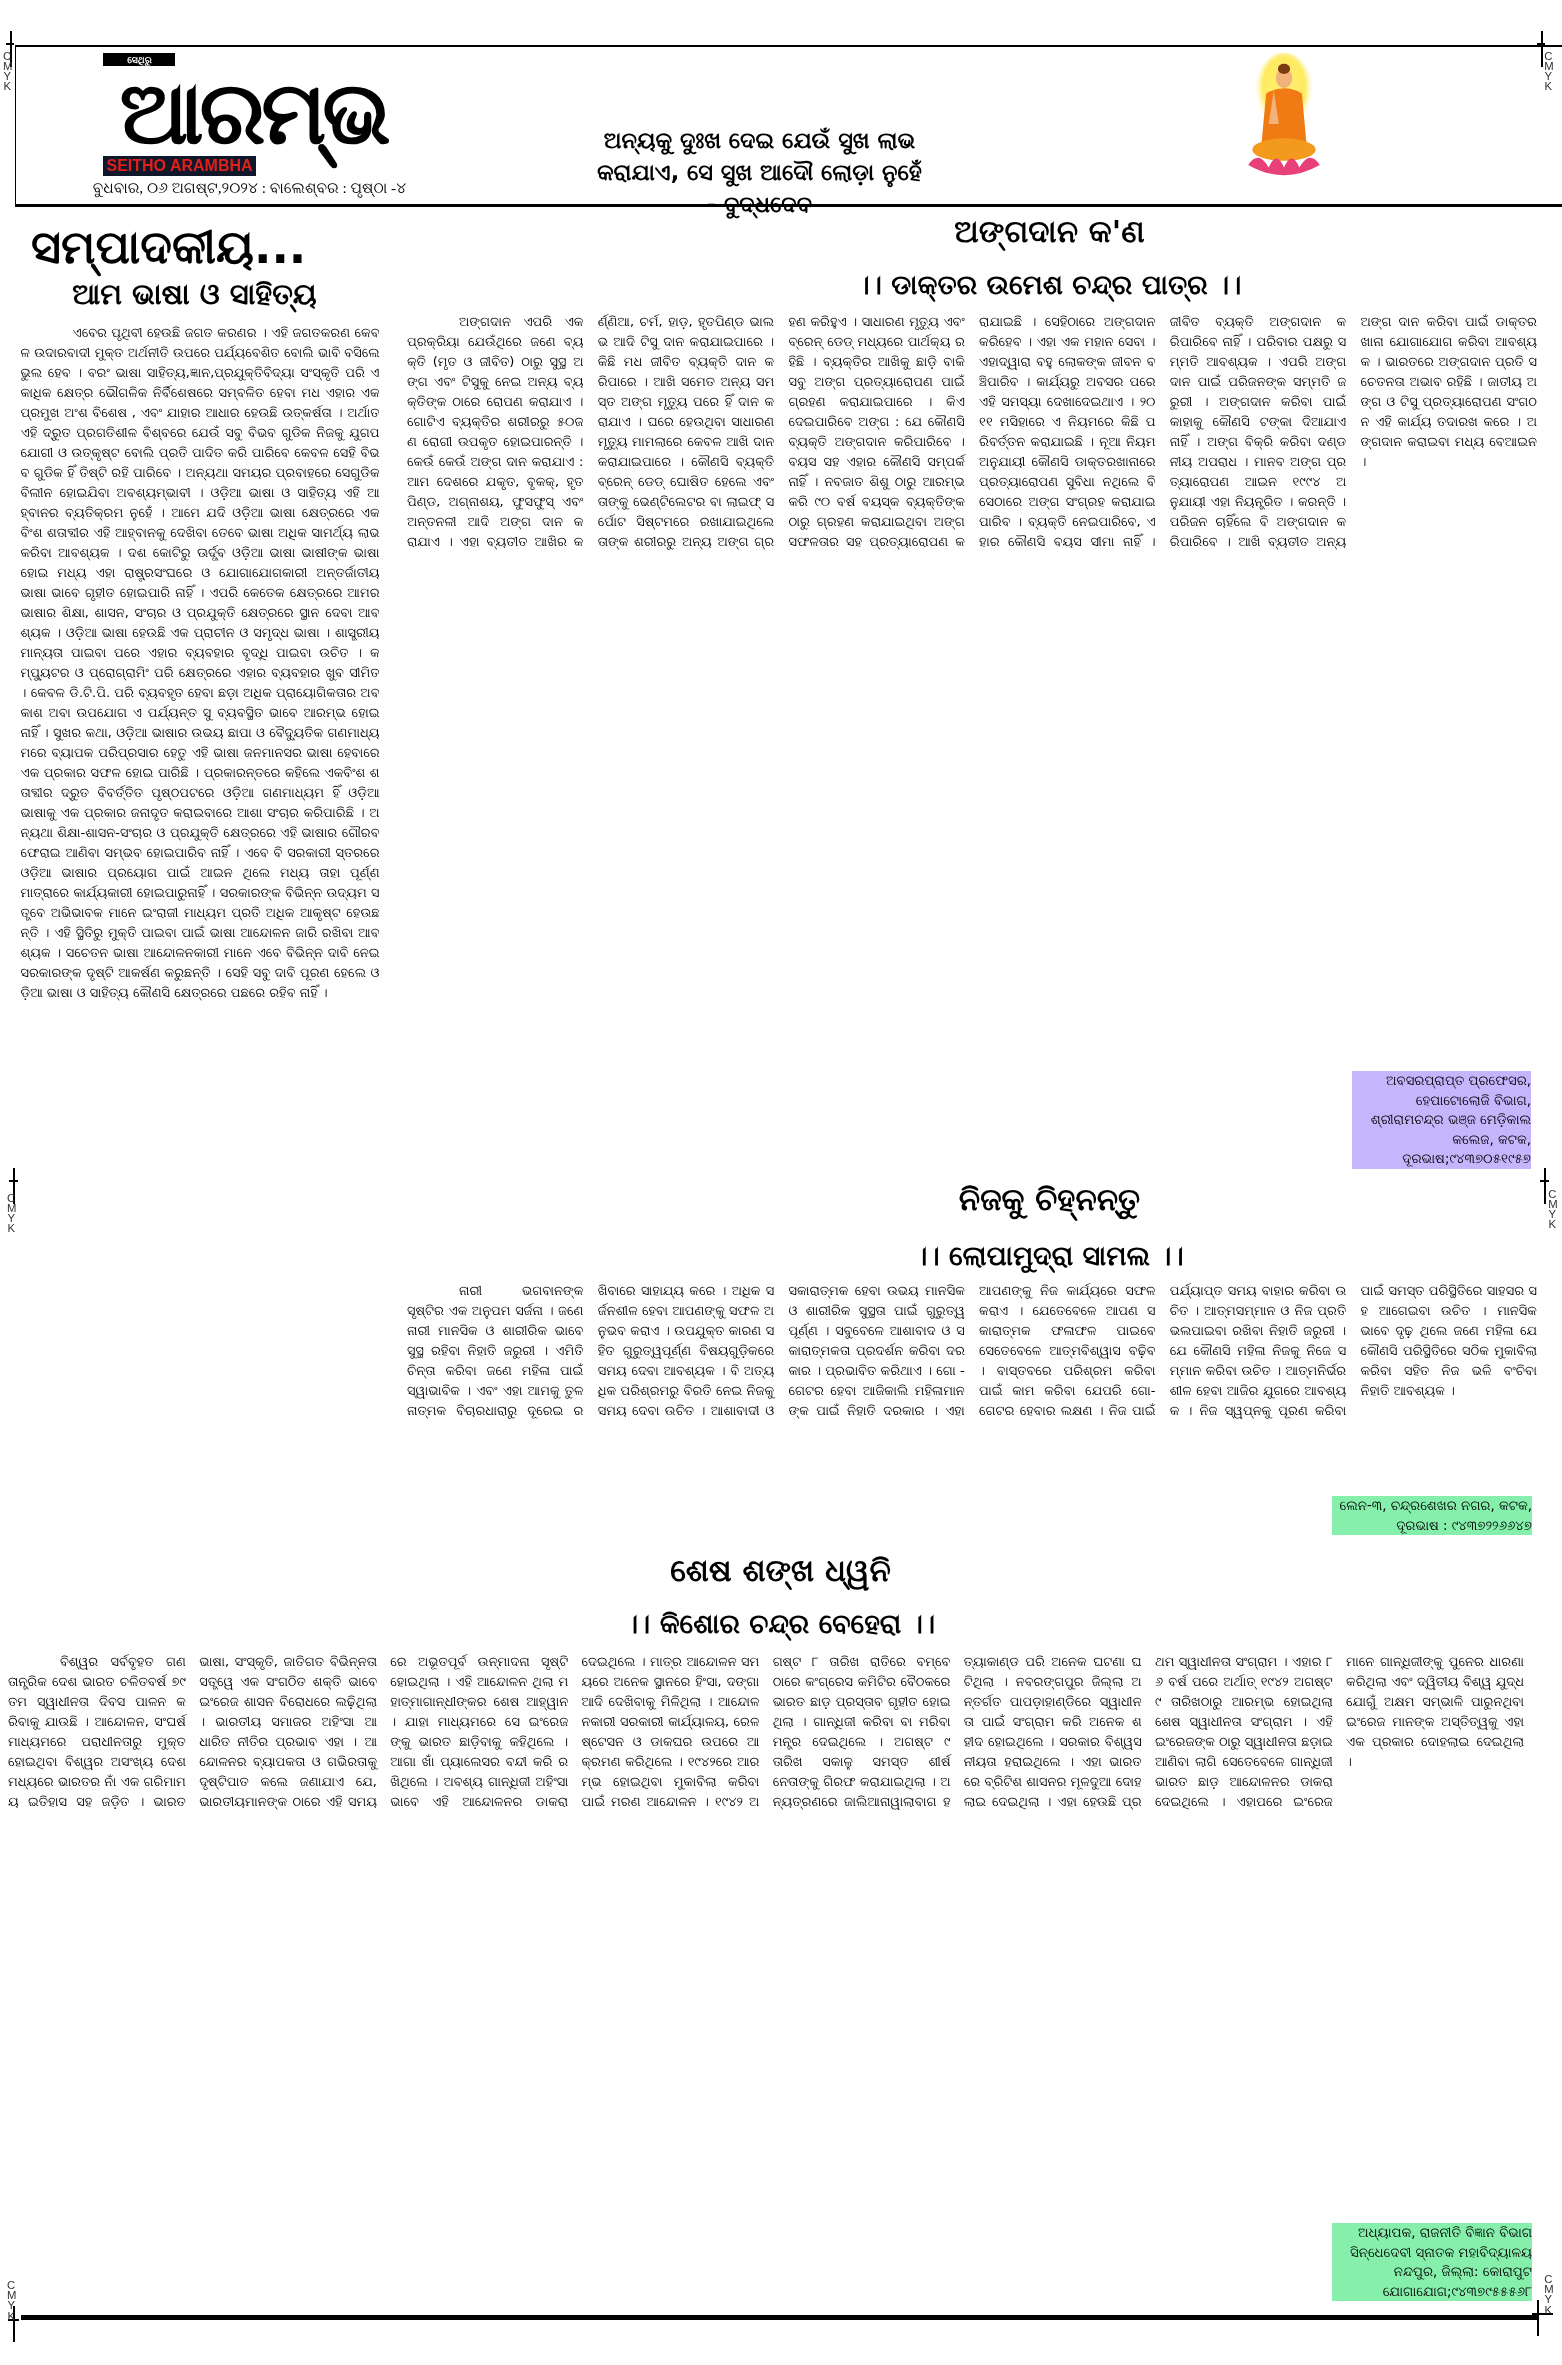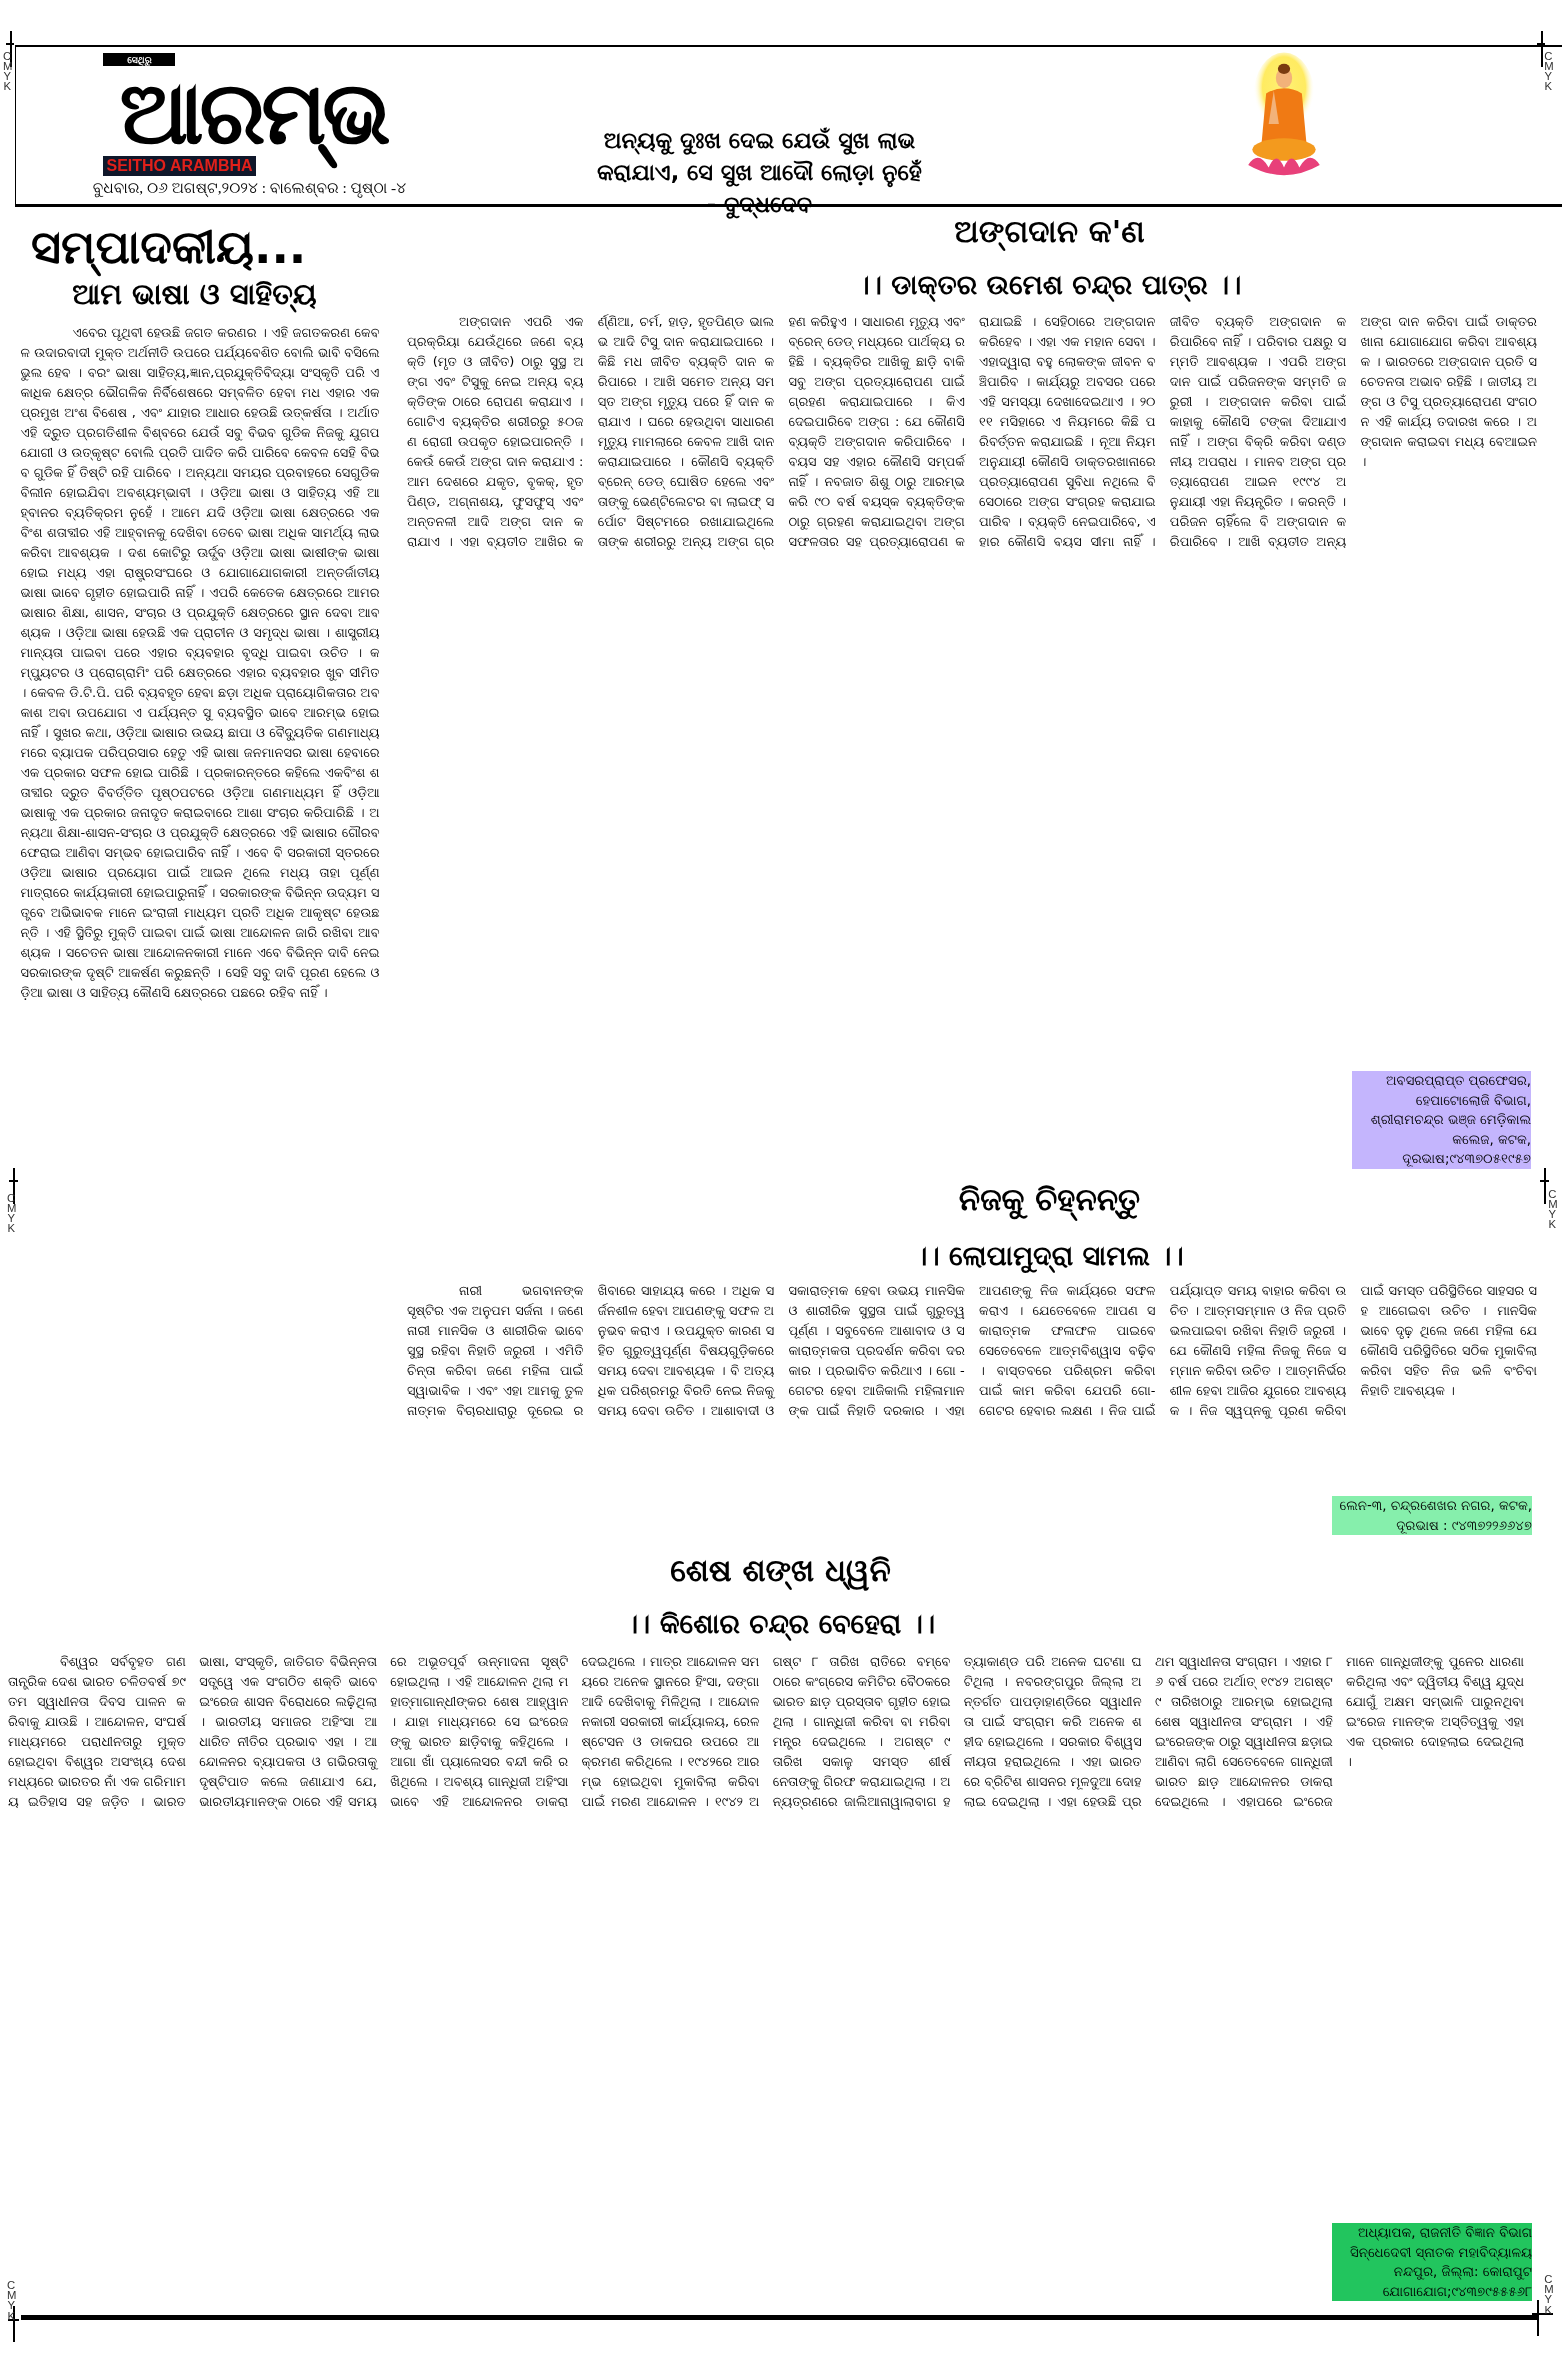--- a/index.html
+++ b/index.html
@@ -137,21 +137,21 @@
 <div class="sig" style="left:1332px;top:1496px;width:200px;background:#86efac;">
   <div>ଲେନ-୩, ଚନ୍ଦ୍ରଶେଖର ନଗର, କଟକ,</div>
   <div>ଦୂରଭାଷ : ୯୪୩୭୨୨୬୬୪୭</div>
 </div>
 
 <div class="headline h1" style="left:563px;top:1552px;width:435px;">ଶେଷ ଶଙ୍ଖ ଧ୍ୱନି</div>
 <div class="headline byline" style="left:563px;top:1608px;width:435px;">।। କିଶୋର ଚନ୍ଦ୍ର ବେହେରା ।।</div>
 <div class="col" style="left:8px;top:1652px;width:1516px;height:640px;column-count:8;column-gap:13.3px;">
   <p>ବିଶ୍ୱର ସର୍ବବୃହତ ଗଣତାନ୍ତ୍ରିକ ଦେଶ ଭାରତ ଚଳିତବର୍ଷ ୭୯ତମ ସ୍ୱାଧୀନତା ଦିବସ ପାଳନ କରିବାକୁ ଯାଉଛି । ଆନ୍ଦୋଳନ, ସଂଘର୍ଷ ମାଧ୍ୟମରେ ପରାଧୀନତାରୁ ମୁକ୍ତ ହୋଇଥିବା ବିଶ୍ୱର ଅସଂଖ୍ୟ ଦେଶ ମଧ୍ୟରେ ଭାରତର ନାଁ ଏକ ଗରିମାମୟ ଇତିହାସ ସହ ଜଡ଼ିତ । ଭାରତ ଭାଷା, ସଂସ୍କୃତି, ଜାତିଗତ ବିଭିନ୍ନତା ସତ୍ତ୍ୱେ ଏକ ସଂଗଠିତ ଶକ୍ତି ଭାବେ ଇଂରେଜ ଶାସନ ବିରୋଧରେ ଲଢ଼ିଥିଲା । ଭାରତୀୟ ସମାଜର ଅହିଂସା ଆଧାରିତ ନୀତିର ପ୍ରଭାବ ଏହା । ଆନ୍ଦୋଳନର ବ୍ୟାପକତା ଓ ଗଭିରତାକୁ ଦୃଷ୍ଟିପାତ କଲେ ଜଣାଯାଏ ଯେ, ଭାରତୀୟମାନଙ୍କ ଠାରେ ଏହି ସମୟରେ ଅଭୂତପୂର୍ବ ଉନ୍ମାଦନା ସୃଷ୍ଟି ହୋଇଥିଲା । ଏହି ଆନ୍ଦୋଳନ ଥିଲା ମହାତ୍ମାଗାନ୍ଧୀଙ୍କର ଶେଷ ଆହ୍ୱାନ । ଯାହା ମାଧ୍ୟମରେ ସେ ଇଂରେଜଙ୍କୁ ଭାରତ ଛାଡ଼ିବାକୁ କହିଥିଲେ । ଆଗା ଖାଁ ପ୍ୟାଲେସର ବନ୍ଦୀ କରି ରଖିଥିଲେ । ଅବଶ୍ୟ ଗାନ୍ଧିଜୀ ଅହିଂସା ଭାବେ ଏହି ଆନ୍ଦୋଳନର ଡାକରା ଦେଇଥିଲେ । ମାତ୍ର ଆନ୍ଦୋଳନ ସମୟରେ ଅନେକ ସ୍ଥାନରେ ହିଂସା, ଦଙ୍ଗା ଆଦି ଦେଖିବାକୁ ମିଳିଥିଲା । ଆନ୍ଦୋଳନକାରୀ ସରକାରୀ କାର୍ଯ୍ୟାଳୟ, ରେଳ ଷ୍ଟେସନ ଓ ଡାକଘର ଉପରେ ଆକ୍ରମଣ କରିଥିଲେ । ୧୯୪୨ରେ ଆରମ୍ଭ ହୋଇଥିବା ମୁକାବିଲା କରିବା ପାଇଁ ମରଣ ଆନ୍ଦୋଳନ । ୧୯୪୨ ଅଗଷ୍ଟ ୮ ତାରିଖ ରାତିରେ ବମ୍ବେ ଠାରେ କଂଗ୍ରେସ କମିଟିର ବୈଠକରେ ଭାରତ ଛାଡ଼ ପ୍ରସ୍ତାବ ଗୃହୀତ ହୋଇଥିଲା । ଗାନ୍ଧିଜୀ କରିବା ବା ମରିବା ମନ୍ତ୍ର ଦେଇଥିଲେ । ଅଗଷ୍ଟ ୯ ତାରିଖ ସକାଳୁ ସମସ୍ତ ଶୀର୍ଷ ନେତାଙ୍କୁ ଗିରଫ କରାଯାଇଥିଲା । ଅନ୍ୟତ୍ରଣରେ ଜାଲିଆନାୱାଲାବାଗ ହତ୍ୟାକାଣ୍ଡ ପରି ଅନେକ ଘଟଣା ଘଟିଥିଲା । ନବରଙ୍ଗପୁର ଜିଲ୍ଲା ଅନ୍ତର୍ଗତ ପାପଡ଼ାହାଣ୍ଡିରେ ସ୍ୱାଧୀନତା ପାଇଁ ସଂଗ୍ରାମ କରି ଅନେକ ଶହୀଦ ହୋଇଥିଲେ । ସରକାର ବିଶ୍ୱସନୀୟତା ହରାଇଥିଲେ । ଏହା ଭାରତରେ ବ୍ରିଟିଶ ଶାସନର ମୂଳଦୁଆ ଦୋହଲାଇ ଦେଇଥିଲା । ଏହା ହେଉଛି ପ୍ରଥମ ସ୍ୱାଧୀନତା ସଂଗ୍ରାମ । ଏହାର ୮୬ ବର୍ଷ ପରେ ଅର୍ଥାତ୍ ୧୯୪୨ ଅଗଷ୍ଟ ୯ ତାରିଖଠାରୁ ଆରମ୍ଭ ହୋଇଥିଲା ଶେଷ ସ୍ୱାଧୀନତା ସଂଗ୍ରାମ । ଏହି ଇଂରେଜଙ୍କ ଠାରୁ ସ୍ୱାଧୀନତା ଛଡ଼ାଇ ଆଣିବା ଲାଗି ସେତେବେଳେ ଗାନ୍ଧିଜୀ ଭାରତ ଛାଡ଼ ଆନ୍ଦୋଳନର ଡାକରା ଦେଇଥିଲେ । ଏହାପରେ ଇଂରେଜମାନେ ଗାନ୍ଧିଜୀଙ୍କୁ ପୁନେର ଧାରଣା କରିଥିଲା ଏବଂ ଦ୍ୱିତୀୟ ବିଶ୍ୱ ଯୁଦ୍ଧ ଯୋଗୁଁ ଅକ୍ଷମ ସମ୍ଭାଳି ପାରୁନଥିବା ଇଂରେଜ ମାନଙ୍କ ଅସ୍ତିତ୍ୱକୁ ଏହା ଏକ ପ୍ରକାର ଦୋହଲାଇ ଦେଇଥିଲା ।</p>
 </div>
-<div class="sig" style="left:1332px;top:2223px;width:200px;background:#22c55e;">
+<div class="sig" style="left:1332px;top:2223px;width:200px;background:#86efac;">
   <div>ଅଧ୍ୟାପକ, ରାଜନୀତି ବିଜ୍ଞାନ ବିଭାଗ</div>
   <div>ସିନ୍ଧେଦେବୀ ସ୍ନାତକ ମହାବିଦ୍ୟାଳୟ</div>
   <div>ନନ୍ଦପୁର, ଜିଲ୍ଲା: କୋରାପୁଟ</div>
   <div>ଯୋଗାଯୋଗ;୯୪୩୭୯୫୫୫୬୮</div>
 </div>
 
 <div class="rule" style="left:20.5px;top:2315px;width:1516px;height:4.6px;"></div>
 
 
 </body></html>

